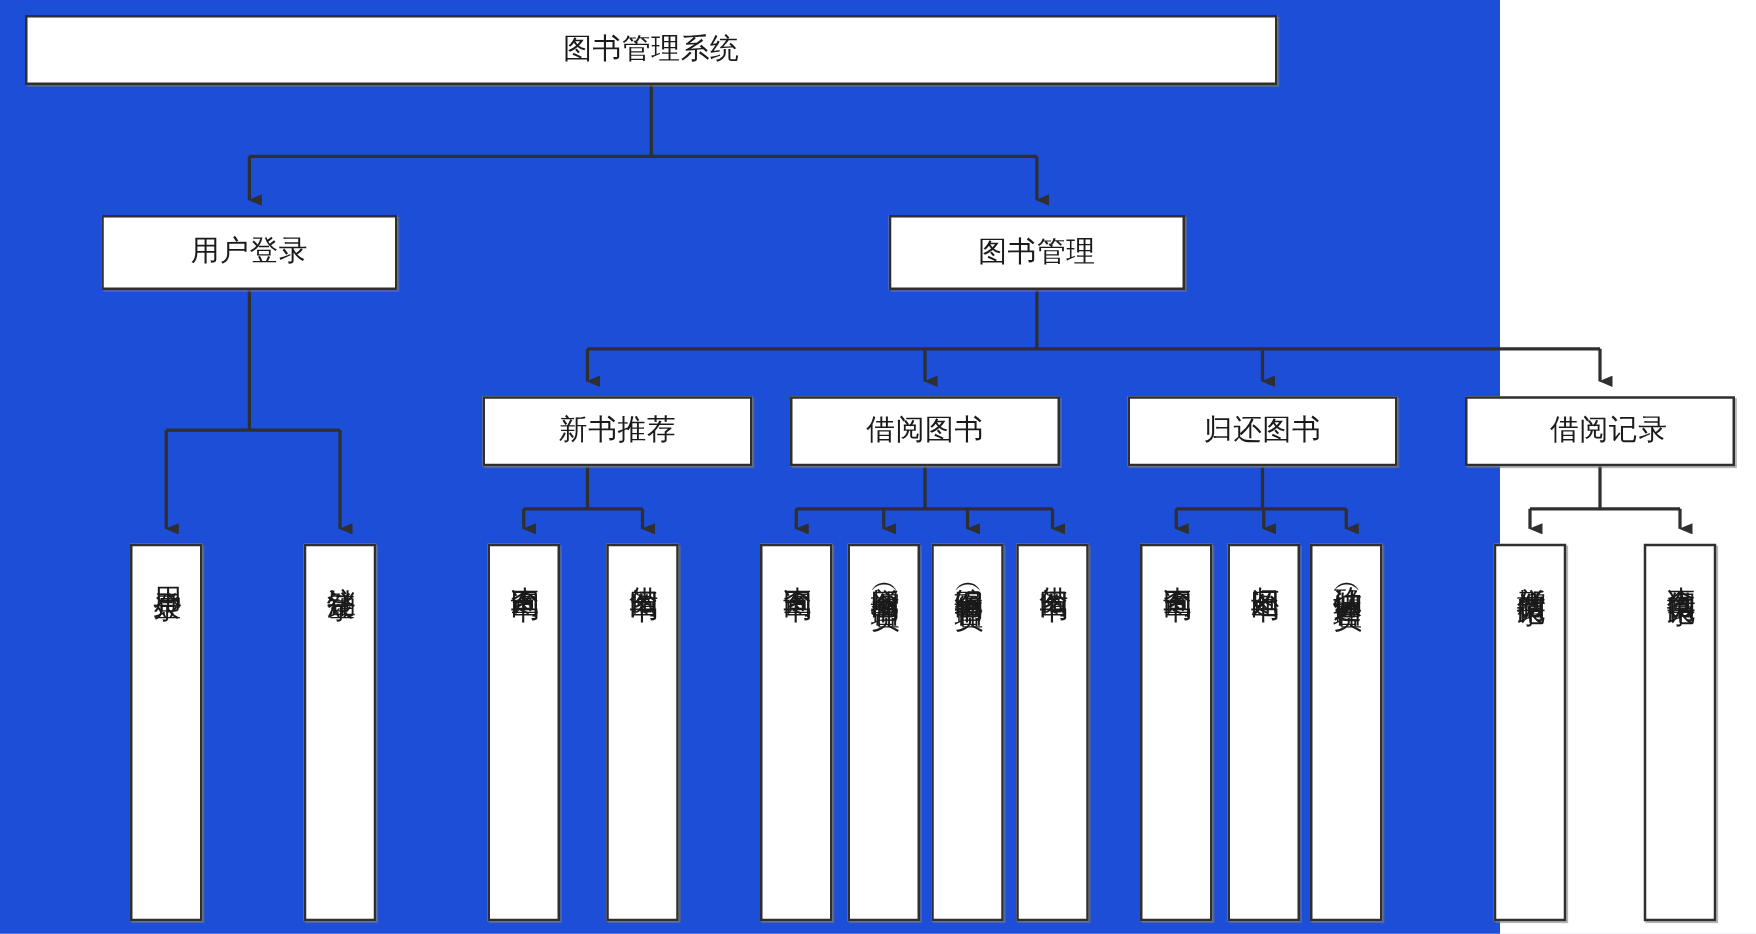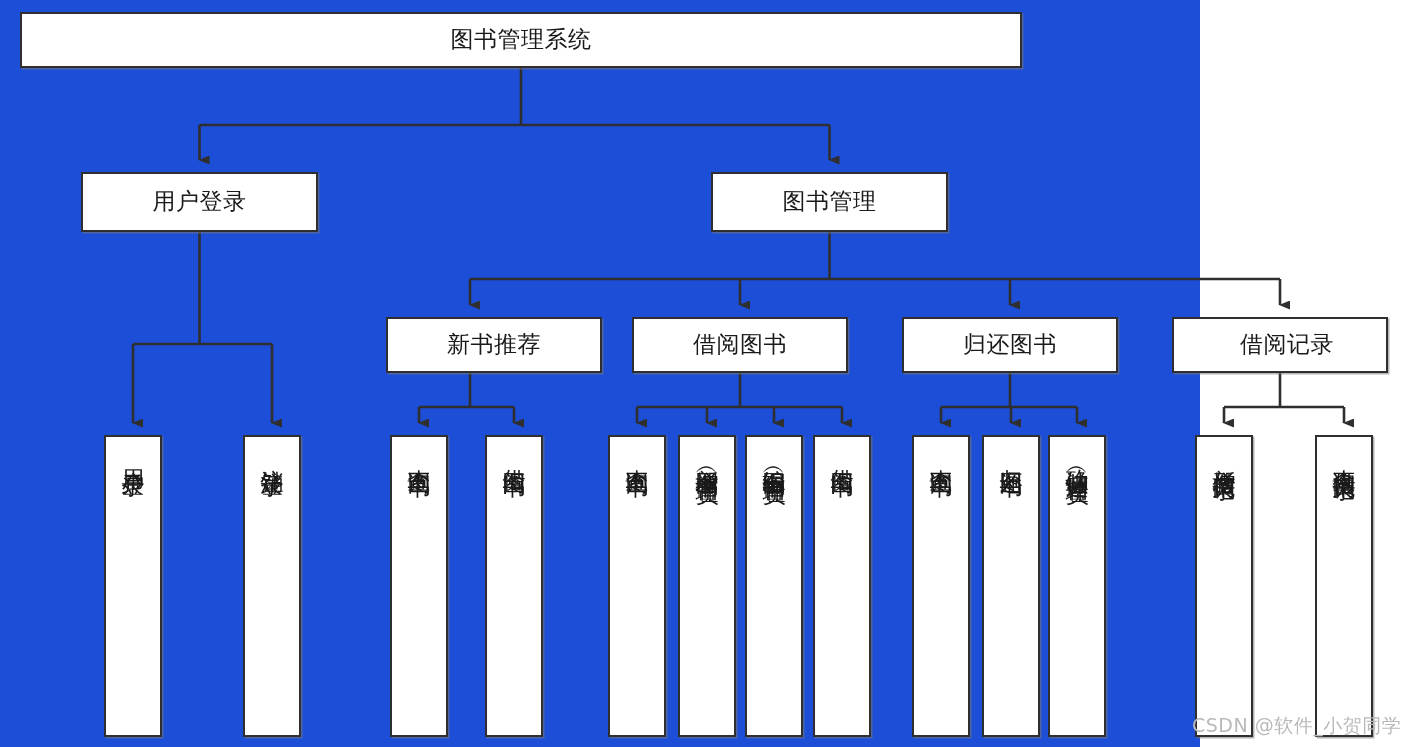--- a/index.html
+++ b/index.html
@@ -170,14 +170,13 @@
         <span class="node-label">确认归还（管理员）</span>
       </div>
       <div class="node vert" style="left: 1195px; top: 435px; width: 58px; height: 302px;">
         <span class="node-label">新增借阅记录</span>
       </div>
       <div class="node vert" style="left: 1315px; top: 435px; width: 58px; height: 302px;">
         <span class="node-label">查询借阅记录</span>
       </div>
     </div>
 
-  <div class="watermark" style="left:1192px; top:713px;">CSDN @软件_小贺同学</div>
 </div>
 
 </body></html>

